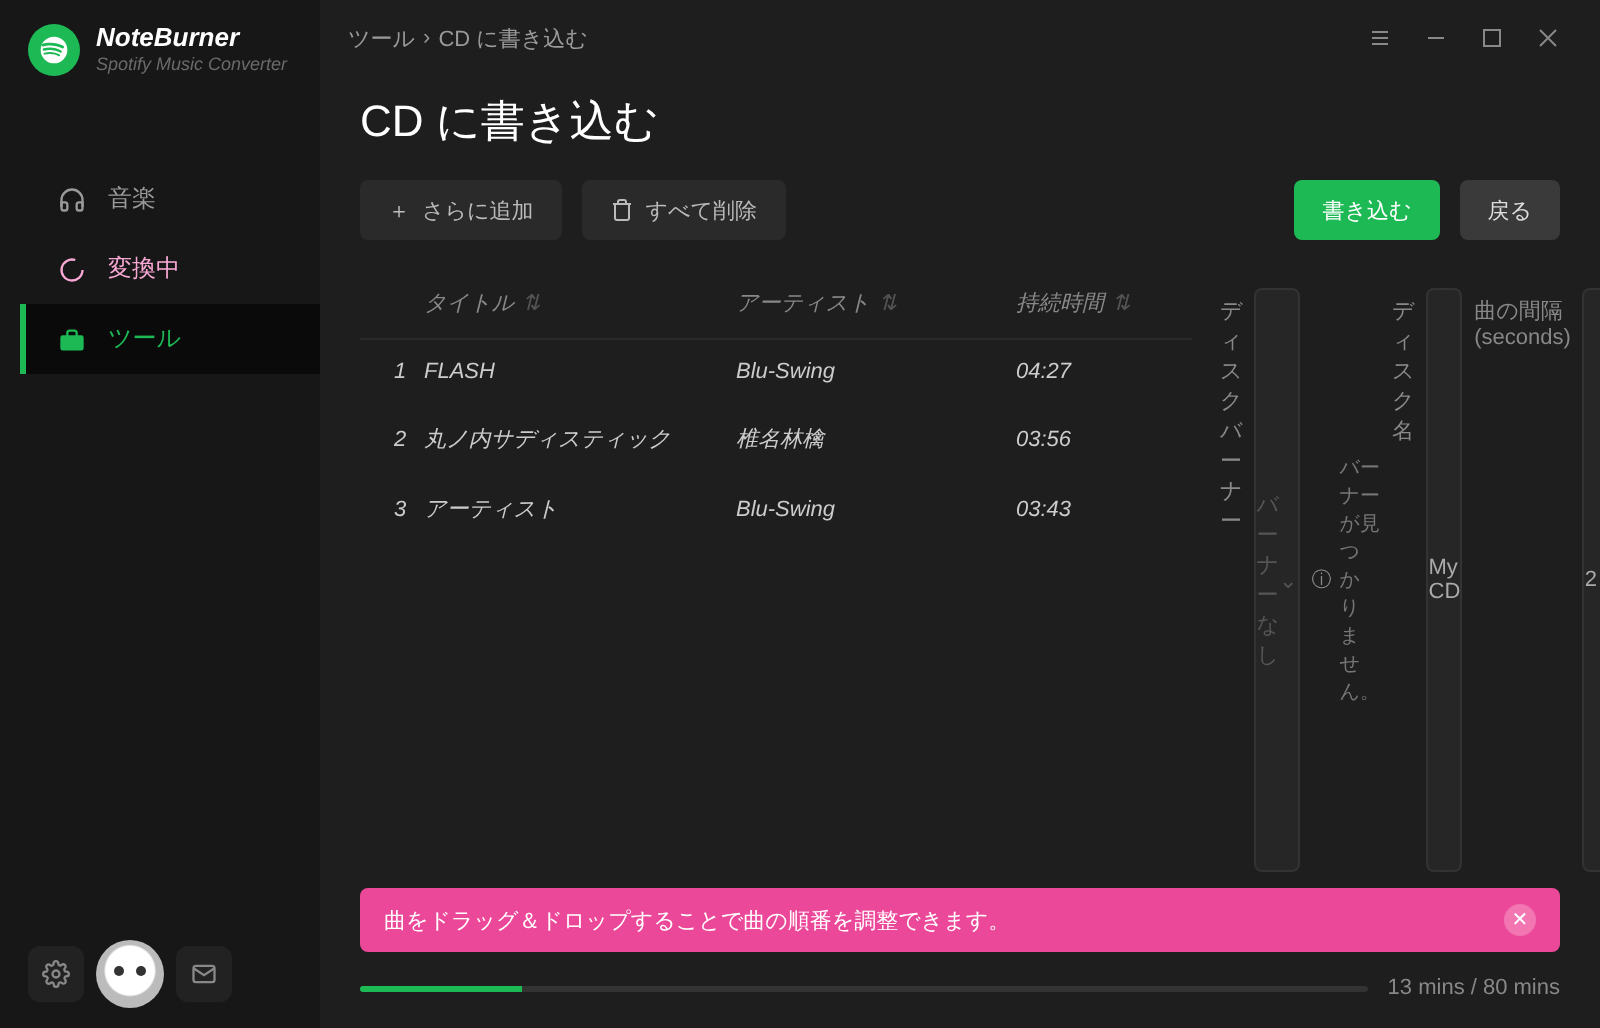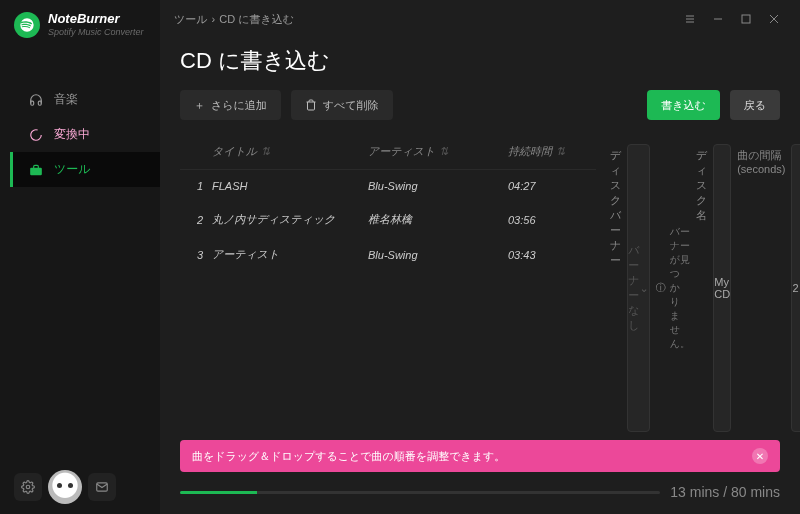--- a/index.html
+++ b/index.html
@@ -49,21 +49,21 @@
 .select, .input { background: #262626; border: 1px solid #333; border-radius: 4px; padding: 6px 0; color: #aaa; font-size: 11px; display: flex; justify-content: space-between; align-items: center; }
 .select.disabled { color: #555; }
 .warn { color: #777; font-size: 10px; display: flex; align-items: center; gap: 4px; }
 .warn-icon { color: #888; }
 .footer { padding: 8px 20px 14px; }
 .toast { background: #ec4899; color: #fff; border-radius: 4px; padding: 8px 12px; font-size: 11px; display: flex; align-items: center; justify-content: space-between; margin-bottom: 12px; }
 .toast-close { width: 16px; height: 16px; border-radius: 50%; background: rgba(255,255,255,.25); display: flex; align-items: center; justify-content: center; cursor: pointer; font-size: 10px; }
 .progress-row { display: flex; align-items: center; gap: 10px; }
 .progress-bar { flex: 1; height: 3px; background: #333; border-radius: 2px; overflow: hidden; }
 .progress-fill { height: 100%; background: #1db954; width: 16%; }
-.progress-text { color: #888; font-size: 14px; }
+.progress-text { color: #888; font-size: 11px; }
 svg { display: block; }
 </style>
 </head>
 <body>
 
 <div class="app">
   <div class="sidebar">
     <div class="brand">
       <div class="brand-logo">
         <svg viewBox="0 0 24 24">

